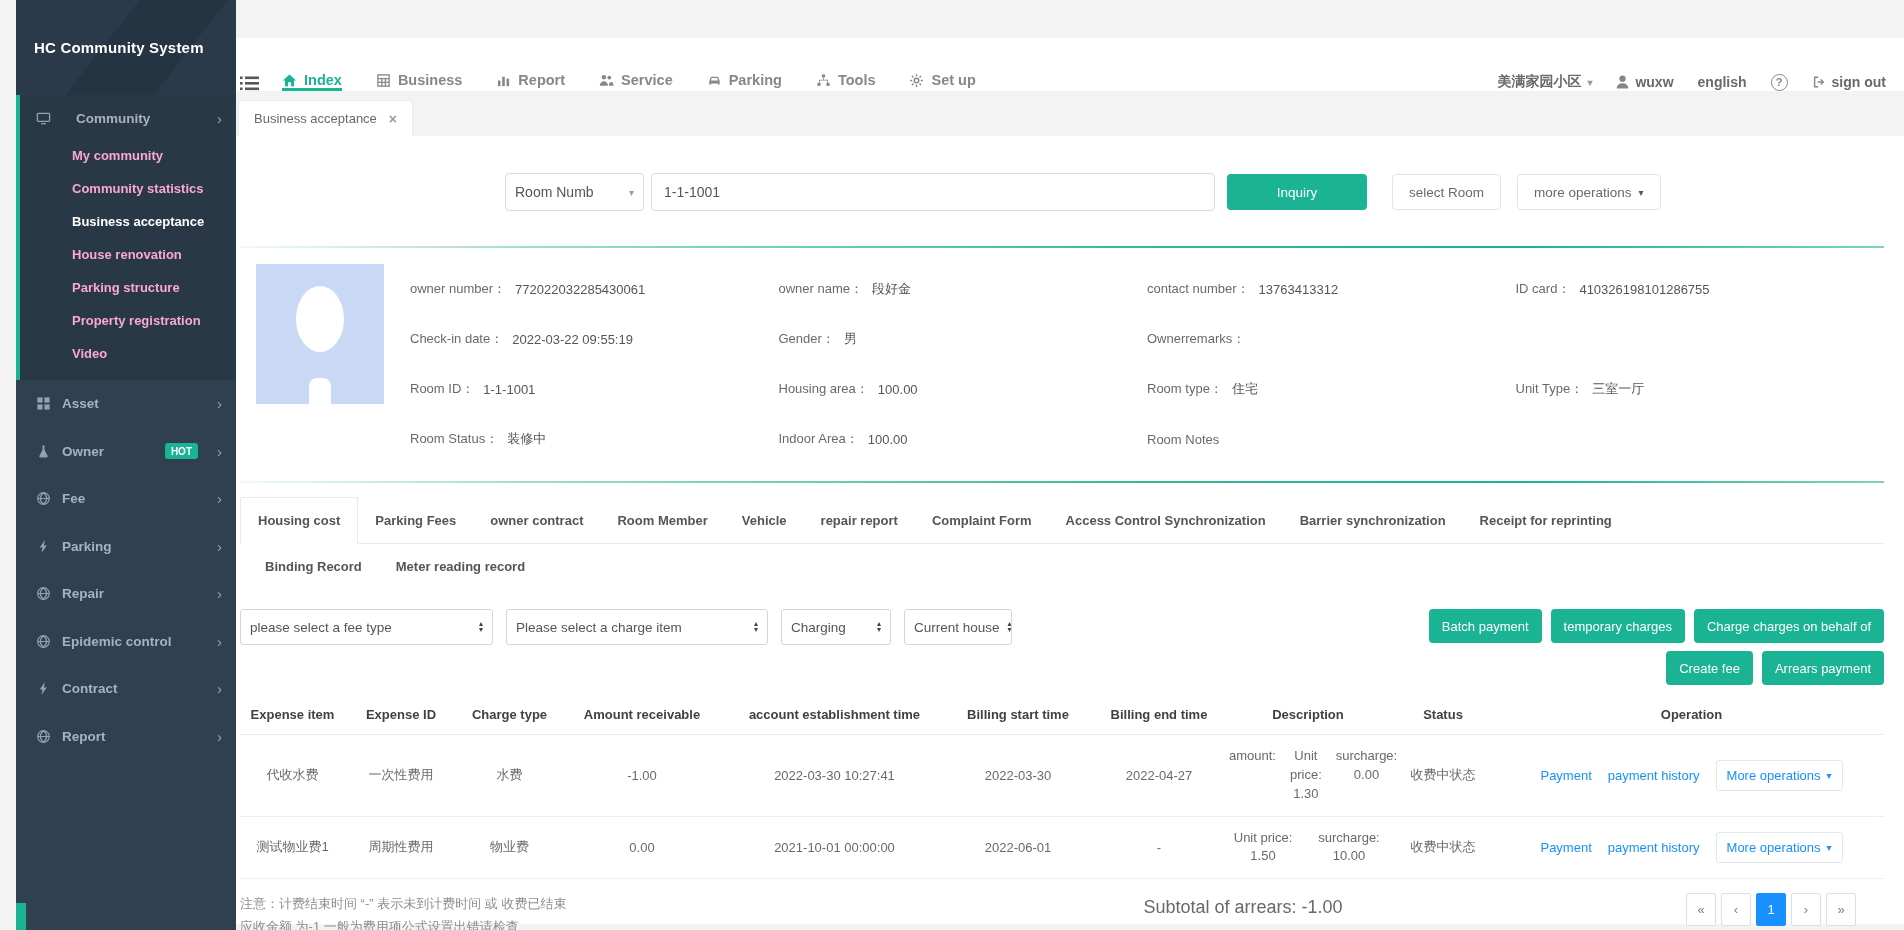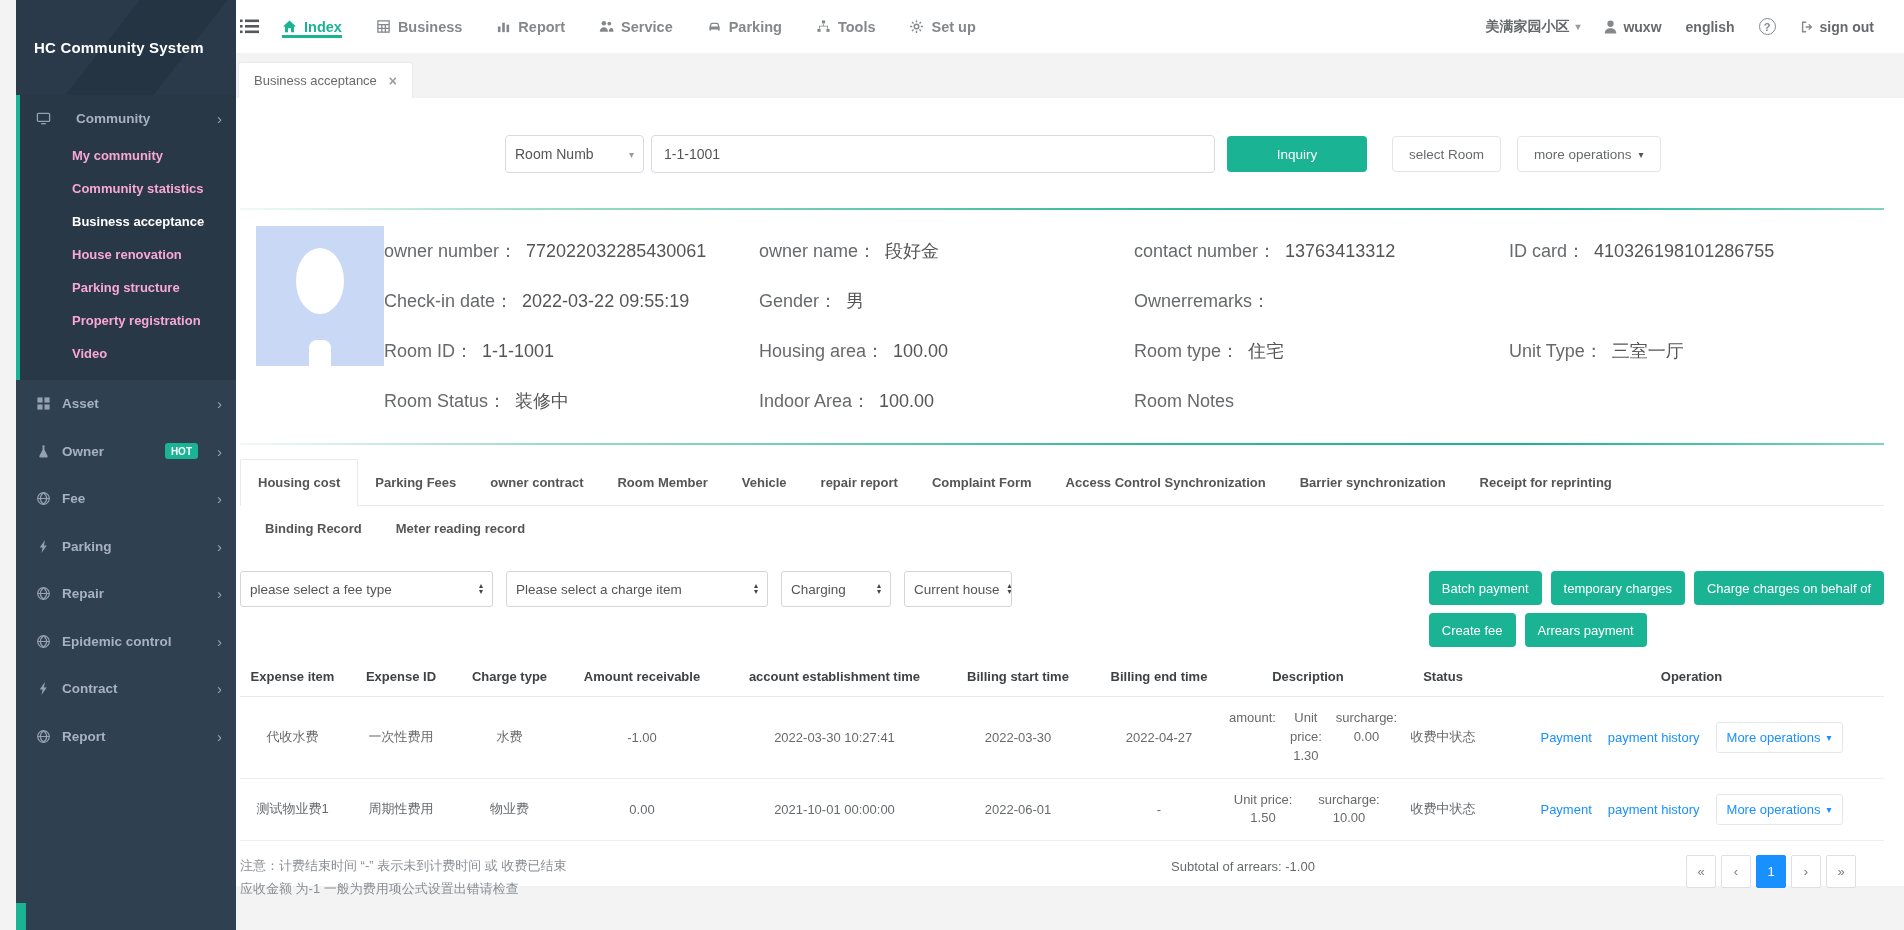--- a/index.html
+++ b/index.html
@@ -15,21 +15,21 @@
   .chev { margin-left:auto; font-size:15px; color:#9aa4b3; font-weight:400; }
   .subitem { padding:9px 0 9px 52px; font-size:13px; font-weight:700; color:#f9a8d4; cursor:pointer; white-space:nowrap; }
   .subitem.active { color:#fff; font-weight:700; }
   .section-row { display:flex; align-items:center; gap:11px; padding:0 14px 0 16px; height:47.5px; color:#a7b1c2; font-size:13.5px; font-weight:700; cursor:pointer; border-left:4px solid transparent; }
   .s-icon { width:15px; height:15px; flex:none; color:#95a0b0; }
   .badge-hot { background:#1ab394; color:#fff; font-size:10px; font-weight:700; padding:2.5px 6px; border-radius:3px; margin-left:auto; }
   .sidebar-accent { position:absolute; left:0; bottom:0; width:10px; height:27px; background:#1ab394; }
 
   
   .main { position:absolute; left:220px; top:0; right:0; height:930px; }
-  .topbar { height:53px; background:#fff; display:flex; align-items:center; padding-right:30px; }
+  .topbar { height:53px; background:#fff; display:flex; align-items:flex-end; padding-right:18px;margin-top:38px; }
   .hamburger { width:58px; display:flex; align-items:center; justify-content:center; color:#55585a; cursor:pointer; }
   .top-nav { display:flex; align-items:stretch; gap:34px; margin-left:4px; }
   .top-nav-item { display:flex; align-items:center; gap:7px; font-size:14.5px; font-weight:600; color:#85888b; cursor:pointer; border-bottom:3px solid transparent; padding-top:3px; }
   .top-nav-item.active { color:#1ab394; border-bottom-color:#1ab394; }
   .t-icon { width:15px; height:15px; }
   .top-right { margin-left:auto; display:flex; align-items:center; gap:24px; color:#676a6c; font-size:14px; font-weight:600; }
   .tr-item { display:flex; align-items:center; gap:6px; cursor:pointer; }
   .qcircle { width:17px; height:17px; border:1.5px solid #85888b; border-radius:50%; color:#85888b; font-size:11px; display:flex; align-items:center; justify-content:center; font-weight:700; }
   .caret-sm { font-size:10px; color:#9a9da0; }
 
@@ -46,56 +46,56 @@
   .room-input { width:564px; height:38px; border:1px solid #d7dade; border-radius:4px; margin-left:7px; padding:0 12px; font-size:14px; color:#555; outline:none; font-family:inherit; }
   .btn-inquiry { width:140px; height:36px; margin-left:12px; background:#1ab394; color:#fff; border:none; border-radius:4px; font-size:13.5px; cursor:pointer; font-family:inherit; }
   .btn-plain { height:36px; border:1px solid #e2e5e8; background:#fff; border-radius:4px; color:#676a6c; font-size:13.5px; padding:0 16px; cursor:pointer; font-family:inherit; display:flex; align-items:center; gap:7px; }
 
   .divider-grad { height:2px; background:linear-gradient(90deg,#f0faf7 0%,#9edcc9 18%,#35b998 55%,#1ab394 78%,#7fd2bd 100%); margin-top:35px; }
 
   .owner-section { display:flex; margin-top:16px; padding-left:16px; }
   .avatar { width:128px; height:140px; background:#c9d8f4; position:relative; overflow:hidden; flex:none; }
   .avatar .head { position:absolute; left:50%; top:22px; transform:translateX(-50%); width:48px; height:66px; background:#fff; border-radius:50%; }
   .avatar .shoulders { position:absolute; left:50%; bottom:-6px; transform:translateX(-50%); width:22px; height:32px; background:#fff; border-radius:8px 8px 0 0; }
-  .owner-grid { flex:1; display:grid; grid-template-columns:1fr 1fr 1fr 1fr; grid-auto-rows:50px; align-items:center; font-size:18px; }
+  .owner-grid { flex:1; display:grid; grid-template-columns:1fr 1fr 1fr 1fr; margin-left:26px; grid-auto-rows:50px; align-items:center; font-size:13px; }
   .ofield { display:flex; gap:9px; align-items:center; white-space:nowrap; }
   .olabel { color:#676a6c; }
   .ovalue { color:#555; }
   .divider2 { margin-top:17px; }
 
   .tabs { margin-top:14px; }
   .tabs-row1 { display:flex; border-bottom:1px solid #e7eaec; align-items:flex-end; }
   .tab { padding:15px 17px; font-size:13px; font-weight:700; color:#555; cursor:pointer; white-space:nowrap; }
   .tab.active { background:#fff; border:1px solid #e7eaec; border-bottom:1px solid #fff; margin-bottom:-1px; border-radius:2px 2px 0 0; }
   .tabs-row2 { display:flex; padding-left:8px; }
 
   .filter-area { display:flex; justify-content:space-between; margin-top:20px; align-items:flex-start; }
   .filter-selects { display:flex; gap:13px; }
   .fselect { height:36px; border:1px solid #d2d6da; border-radius:3px; background:#fff; display:flex; align-items:center; justify-content:space-between; padding:0 9px; font-size:13.5px; color:#555; cursor:pointer; overflow:hidden; white-space:nowrap; }
   .updn { display:flex; flex-direction:column; line-height:6.5px; font-size:8px; color:#444; margin-left:8px; flex:none; }
-  .action-buttons { display:flex; flex-direction:column; align-items:flex-start; gap:8px; }
+  .action-buttons { display:flex; flex-direction:column; align-items:flex-end; gap:8px; }
   .abtn-row { display:flex; gap:9px; }
   .btn-green { height:34px; padding:0 13px; background:#1ab394; border:none; border-radius:4px; color:#fff; font-size:13px; cursor:pointer; font-family:inherit; }
 
   .fee-table { margin-top:8px; font-size:13px; }
   .trow { display:flex; align-items:center; text-align:center; }
   .thead { font-weight:700; color:#3f4245; padding:14px 0 12px; border-bottom:1px solid #e7eaec; }
   .tbody-row { padding:12px 0; color:#676a6c; border-bottom:1px solid #edf0f2; }
   .c0{width:105px;flex:none}.c1{width:112px;flex:none}.c2{width:105px;flex:none}.c3{width:160px;flex:none}
   .c4{width:225px;flex:none}.c5{width:142px;flex:none}.c6{width:140px;flex:none}.c7{width:158px;flex:none}
   .c8{width:112px;flex:none}.c9{flex:1}
   .desc-lines { display:flex; flex-direction:row; gap:14px; line-height:1.45; }
   .ops { display:flex; align-items:center; justify-content:center; gap:16px; }
   .link { color:#1890ff; cursor:pointer; }
   .btn-more { border:1px solid #e4e7ea; background:#fff; color:#1890ff; border-radius:3px; padding:7px 10px; font-size:13px; cursor:pointer; font-family:inherit; display:flex; gap:6px; align-items:center; }
   .btn-more .caret-sm { color:#1890ff; }
 
   .table-footer { display:flex; margin-top:14px; align-items:flex-start; }
   .notes { width:560px; color:#8a8f94; font-size:13px; line-height:1.75; }
-  .subtotal { flex:1; text-align:center; font-size:13px; color:#676a6c; padding-top:4px; }
+  .subtotal { flex:1; text-align:center; font-size:18px; color:#676a6c; padding-top:4px; }
   .pagination { display:flex; gap:5px; padding-right:28px; }
   .pg { min-width:30px; height:33px; border:1px solid #dcdfe3; background:#fff; color:#7a7e82; display:flex; align-items:center; justify-content:center; font-size:13px; border-radius:2px; cursor:pointer; padding:0 6px; }
   .pg.active { background:#1890ff; border-color:#1890ff; color:#fff; }
 
   svg { display:block; }
 </style>
 </head>
 <body>
 
 <div class="root">

